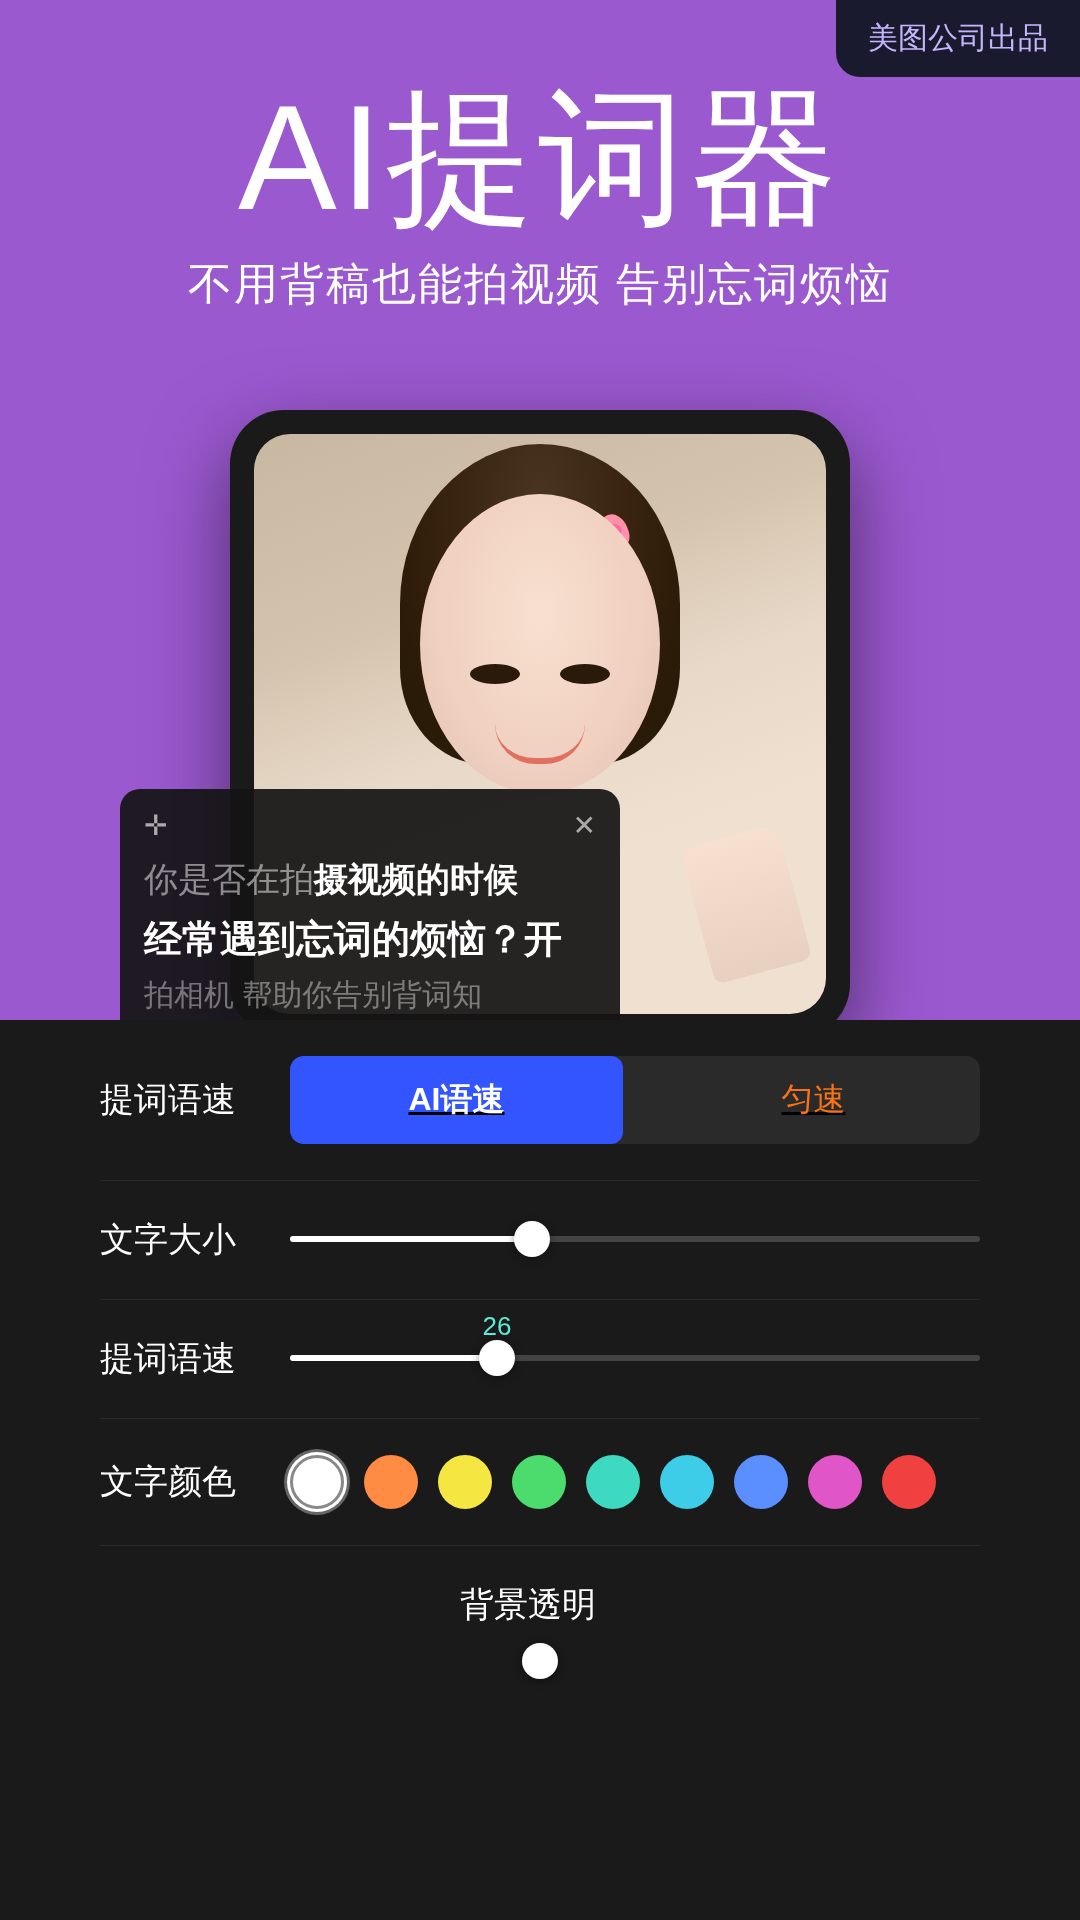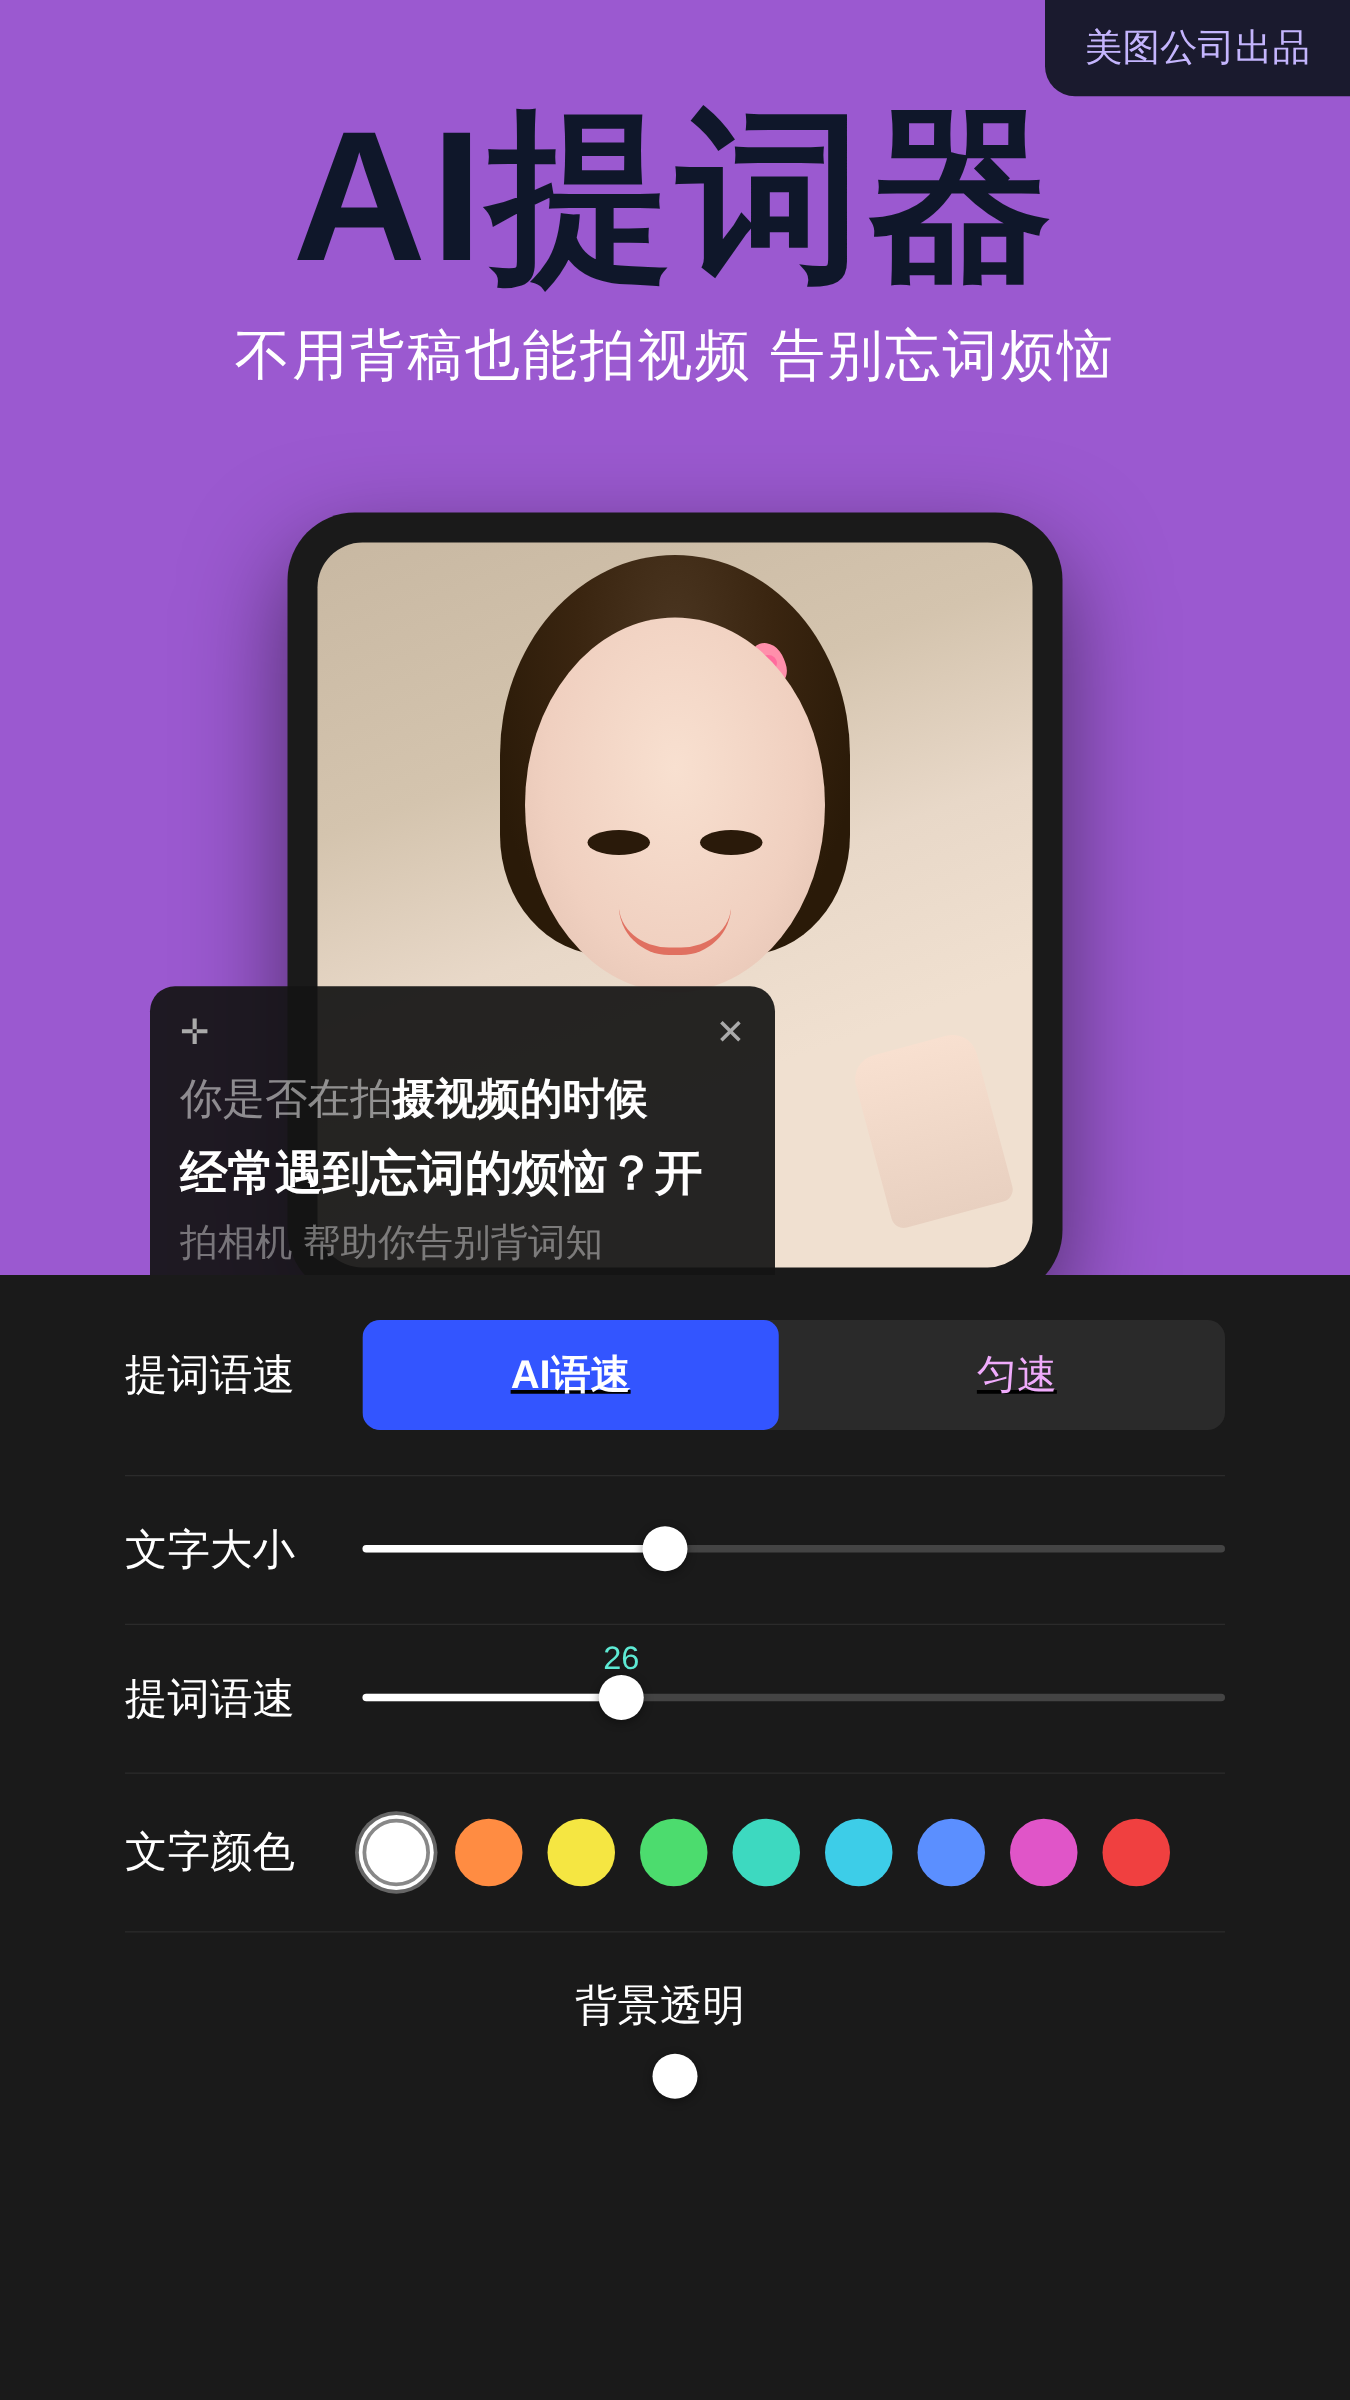--- a/index.html
+++ b/index.html
@@ -29,22 +29,22 @@
     .hero-section {
       position: absolute;
       top: 80px;
       left: 0;
       right: 0;
       text-align: center;
       padding: 0 40px;
     }
     .hero-title {
       font-size: 148px;
-      font-weight: 700;
-      color: #0f172a;
+      font-weight: 400;
+      color: #ffffff;
       line-height: 1.05;
       letter-spacing: 4px;
     }
     .hero-subtitle {
       font-size: 44px;
       font-weight: 500;
       color: #fff;
       margin-top: 20px;
       letter-spacing: 2px;
     }
@@ -283,21 +283,21 @@
       cursor: pointer;
     }
 
     .speed-btn.active {
       background: #3355ff;
       color: #fff;
       font-weight: 600;
     }
 
     .speed-btn.inactive {
-      color: #f0abfc;
+      color: #f97316;
       padding-left: 24px;
     }
 
     
     .slider-container {
       flex: 1;
       position: relative;
       height: 8px;
     }
 

